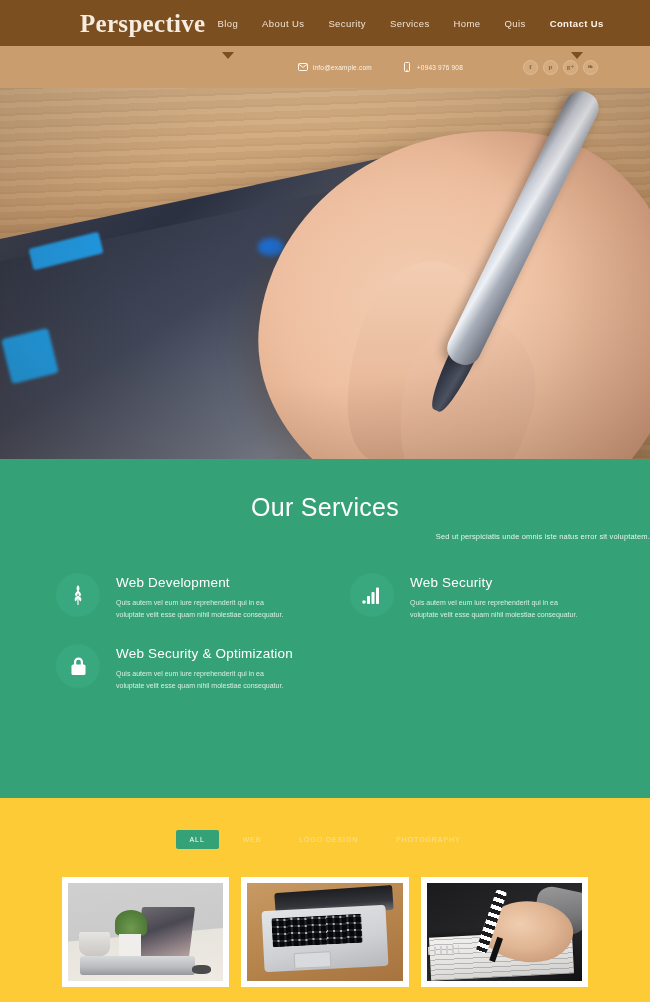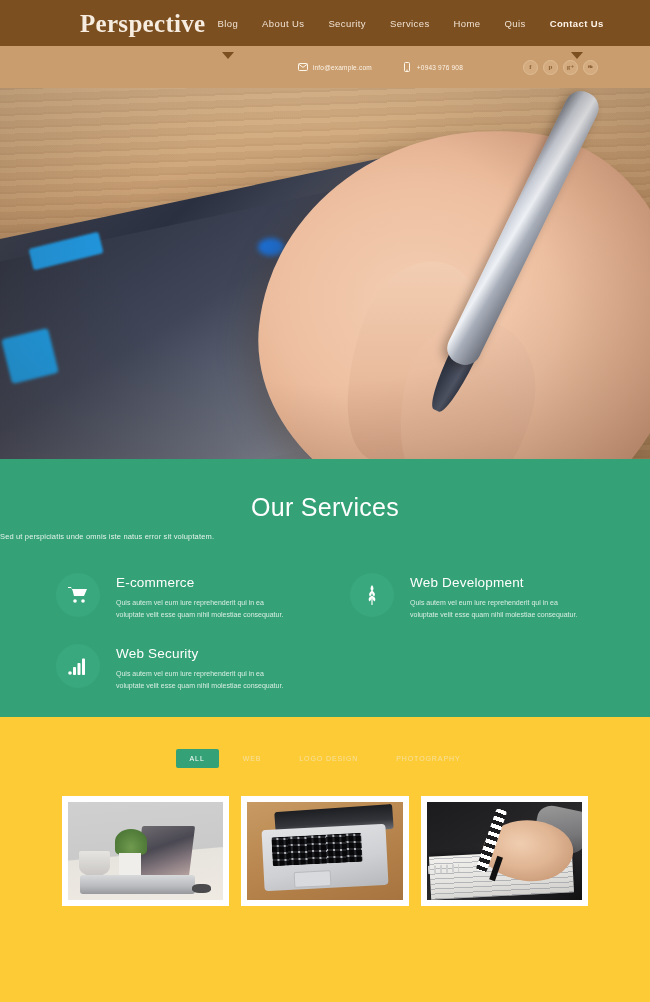--- a/index.html
+++ b/index.html
@@ -209,32 +209,32 @@
   }
   .hero .vig {
     position: absolute; inset: 0;
     background: radial-gradient(ellipse at 50% 45%, rgba(0,0,0,0) 45%, rgba(45,28,14,0.22) 100%);
   }
 
   
   .services {
     background: #35a177;
     padding: 34px 0 40px 0;
-    height: 258px;
+    height: 339px;
   }
   .sec-title {
     text-align: center;
     color: #ffffff;
     font-size: 25px;
     font-weight: 300;
     letter-spacing: 0.3px;
     font-family: "Liberation Sans", sans-serif;
   }
   .sec-sub {
-    text-align: left;
+    text-align: right;
     color: #e4f4ec;
     font-size: 7.5px;
     margin-top: 10px;
     letter-spacing: 0.15px;
   }
   .svc-grid {
     margin: 32px 56px 0 56px;
     display: grid;
     grid-template-columns: 1fr 1fr;
     gap: 22px 50px;
@@ -497,33 +497,20 @@
   <div class="pen"></div>
   <div class="vig"></div>
 </div>
 
 <section class="services">
   <h2 class="sec-title">Our Services</h2>
   <p class="sec-sub">Sed ut perspiciatis unde omnis iste natus error sit voluptatem.</p>
 
   <div class="svc-grid">
 
-    <div class="svc">
-      <div class="svc-ico">
-        <svg width="20" height="18" viewBox="0 0 20 18" fill="currentColor">
-          <path d="M0 1h3l1 2h15l-3 7H6L4.6 4.6 3.2 2H0z"></path>
-          <circle cx="7" cy="15" r="1.8"></circle>
-            <circle cx="15" cy="15" r="1.8"></circle>
-        </svg>
-      </div>
-      <div class="svc-body">
-        <div class="svc-h">E-commerce</div>
-        <div class="svc-p">Quis autem vel eum iure reprehenderit qui in ea voluptate velit esse quam nihil molestiae consequatur.</div>
-      </div>
-    </div>
 
     <div class="svc">
       <div class="svc-ico">
         <svg width="16" height="20" viewBox="0 0 16 20" fill="currentColor">
           <path d="M8 0c2 2.6 2 4.6 0 6.4C6 4.6 6 2.6 8 0z"></path>
           <path d="M8 5.4c3 2 3.6 4 2.2 6.2C8.4 10 7.6 8 8 5.4z"></path>
           <path d="M8 5.4c-3 2-3.6 4-2.2 6.2C7.6 10 8.4 8 8 5.4z"></path>
           <path d="M8 10.6c3.4 1.8 4 3.8 2.6 6C8.6 15.2 7.8 13.2 8 10.6z"></path>
           <path d="M8 10.6c-3.4 1.8-4 3.8-2.6 6C7.4 15.2 8.2 13.2 8 10.6z"></path>
           <rect x="7.4" y="12" width="1.2" height="8" rx="0.6"></rect>
@@ -543,20 +530,32 @@
           <rect x="9.5" y="6" width="3" height="12" rx="0.8"></rect>
           <rect x="14" y="1.5" width="3" height="16.5" rx="0.8"></rect>
         </svg>
       </div>
       <div class="svc-body">
         <div class="svc-h">Web Security</div>
         <div class="svc-p">Quis autem vel eum iure reprehenderit qui in ea voluptate velit esse quam nihil molestiae consequatur.</div>
       </div>
     </div>
 
+    <div class="svc">
+      <div class="svc-ico">
+        <svg width="17" height="20" viewBox="0 0 17 20" fill="currentColor">
+          <path d="M4 9V6a4.5 4.5 0 0 1 9 0v3h-2.2V6a2.3 2.3 0 0 0-4.6 0v3z"></path>
+          <rect x="1.5" y="8.6" width="14" height="10.4" rx="1.6"></rect>
+        </svg>
+      </div>
+      <div class="svc-body">
+        <div class="svc-h">Web Security &amp; Optimization</div>
+        <div class="svc-p">Quis autem vel eum iure reprehenderit qui in ea voluptate velit esse quam nihil molestiae consequatur.</div>
+      </div>
+    </div>
 
   </div>
 </section>
 
 <section class="portfolio">
   <div class="filters">
     <div class="filter active">ALL</div>
     <div class="filter">WEB</div>
     <div class="filter">LOGO DESIGN</div>
     <div class="filter">PHOTOGRAPHY</div>

